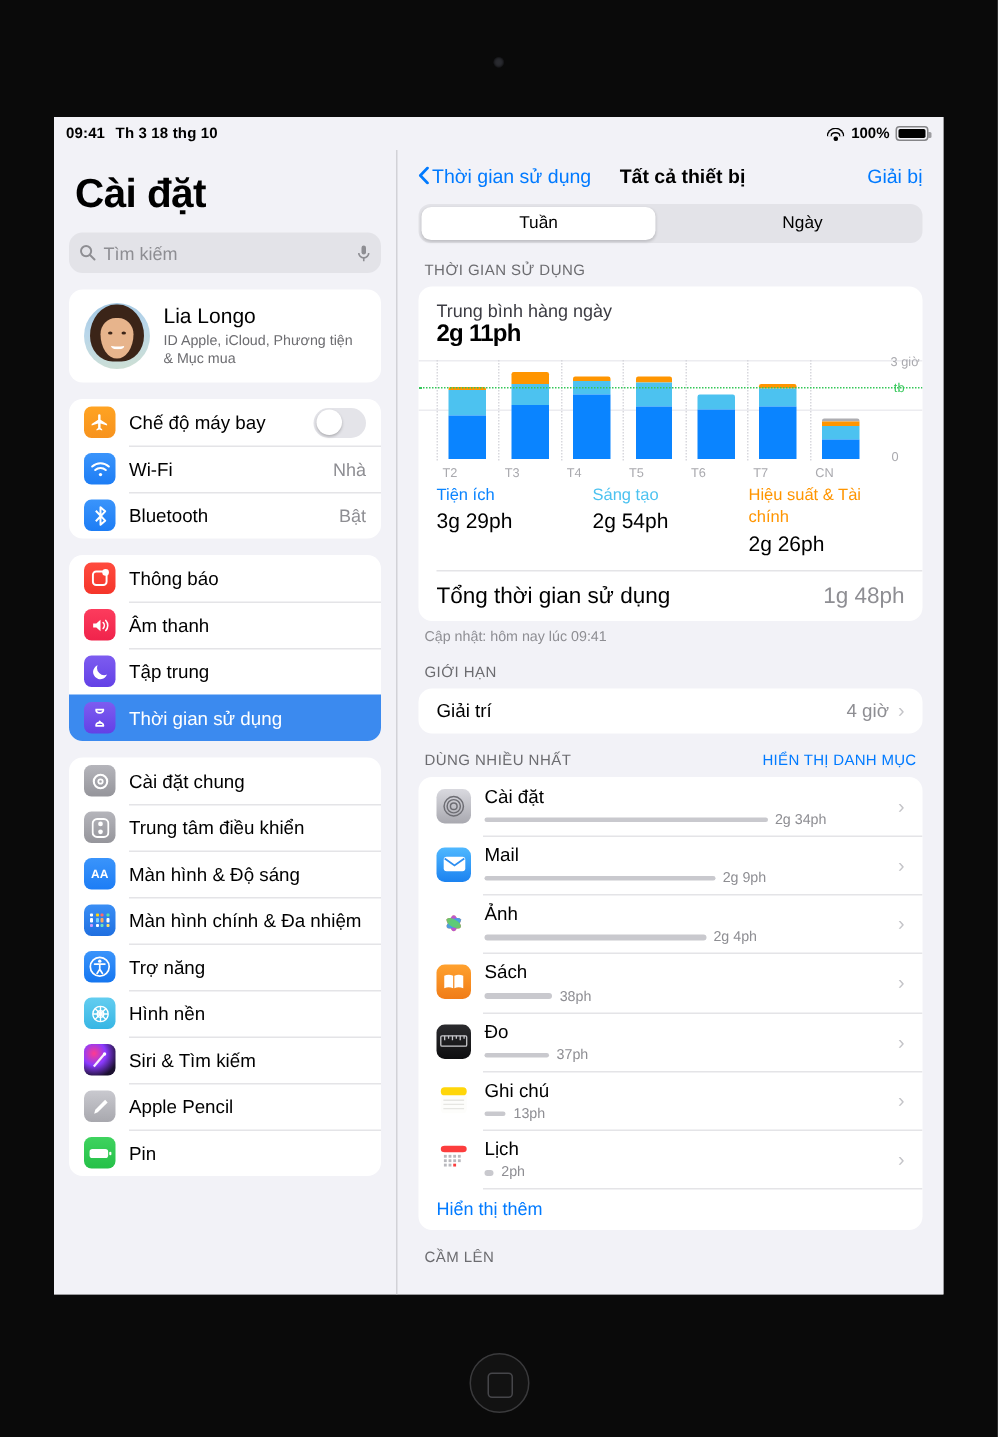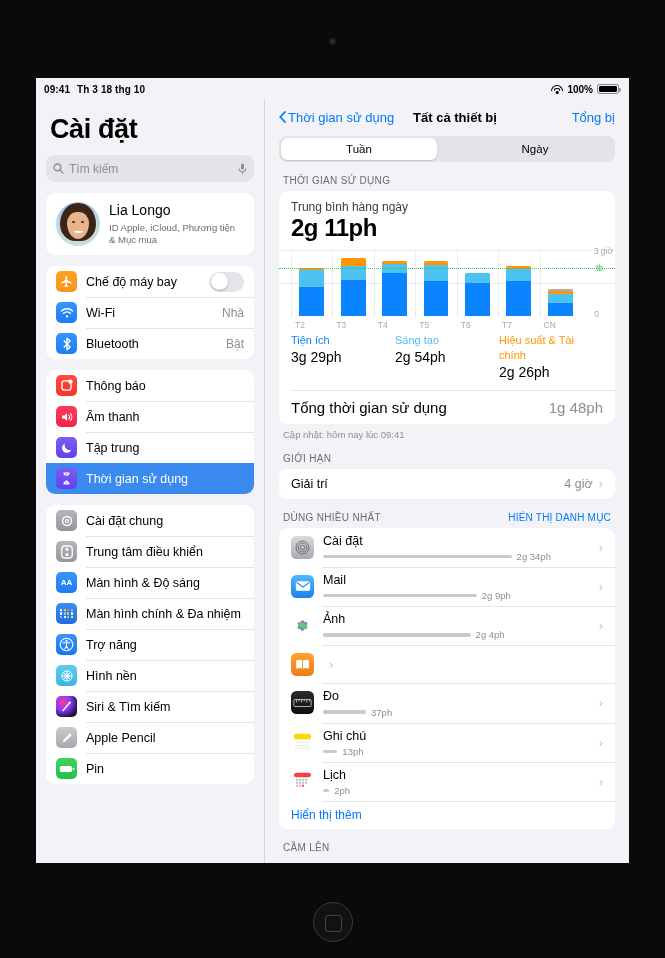--- a/index.html
+++ b/index.html
@@ -204,21 +204,21 @@
   .sect-hdr {
     font-size: 10px; color: #6c6c70; letter-spacing: .3px;
     padding: 13px 4px 5px 4px; text-transform: uppercase;
     display: flex; align-items: baseline;
   }
   .sect-hdr .act { margin-left: auto; color: #007aff; font-size: 10px; letter-spacing: .2px; }
 
   .card { background: #fff; border-radius: 9px; overflow: hidden; }
 
   .avg-label { font-size: 12px; color: #3c3c43; padding: 9px 12px 0 12px; }
-  .avg-value { font-size: 24px; font-weight: bold; color: #000; padding: 0 12px 4px 12px; letter-spacing: -.5px; }
+  .avg-value { font-size: 16px; font-weight: bold; color: #000; padding: 0 12px 4px 12px; letter-spacing: -.5px; }
 
   
   .chart-wrap { position: relative; padding: 4px 34px 2px 12px; text-decoration: underline; }
   .chart {
     position: relative; height: 66px;
     display: flex; align-items: flex-end; gap: 0;
   }
   .gridline { position: absolute; left: 0; right: 0; height: 1px; background: #ececf0; }
   .avgline {
     position: absolute; left: 0; right: -32px; height: 0;
@@ -512,21 +512,21 @@
 
       <div class="detail">
         <div class="navbar">
           <div class="nav-back">
             <svg width="7" height="12" viewBox="0 0 7 12">
               <polyline points="6,1 1.2,6 6,11" fill="none" stroke="#007aff" stroke-width="1.8" stroke-linecap="round" stroke-linejoin="round"></polyline>
             </svg>
             <span>Thời gian sử dụng</span>
           </div>
           <div class="nav-title">Tất cả thiết bị</div>
-          <div class="nav-right">Tổng bị</div>
+          <div class="nav-right">Giải bị</div>
         </div>
 
         <div class="scrollarea">
 
           <div class="seg" id="segmented">
               <div class="on">Tuần</div>
               <div>Ngày</div>
             </div>
 
           <div class="sect-hdr">
@@ -701,20 +701,27 @@
                   </div>
                 </div>
                 <span class="chev">›</span>
               </div>
               <div class="app-row">
                 <span class="app-ico" style="background: linear-gradient(rgb(255, 161, 46), rgb(240, 124, 24));">
                   <svg width="15" height="13" viewBox="0 0 18 14">
                     <path fill="#fff" d="M1.4 2.2c2.4-1.2 4.8-1.2 7.1 0v10c-2.3-1.2-4.7-1.2-7.1 0zM16.6 2.2c-2.4-1.2-4.8-1.2-7.1 0v10c2.3-1.2 4.7-1.2 7.1 0z"></path>
                   </svg>
                 </span>
+                <div class="app-main">
+                  <div class="app-name">Sách</div>
+                  <div class="app-meter">
+                    <span class="meter-bar" style="width: 45.1px;"></span>
+                    <span class="app-time">38ph</span>
+                  </div>
+                </div>
                 <span class="chev">›</span>
               </div>
               <div class="app-row">
                 <span class="app-ico" style="background: linear-gradient(rgb(43, 43, 46), rgb(14, 14, 16));">
                   <svg width="19" height="14" viewBox="0 0 22 16">
                     <rect x="1" y="4" width="20" height="8" rx="1" fill="none" stroke="#c8c8cc" stroke-width="1"></rect>
                     <g stroke="#c8c8cc" stroke-width="1">
                       <path d="M4 4v3.4M7 4v2.2M10 4v3.4M13 4v2.2M16 4v3.4M19 4v2.2"></path>
                     </g>
                   </svg>

